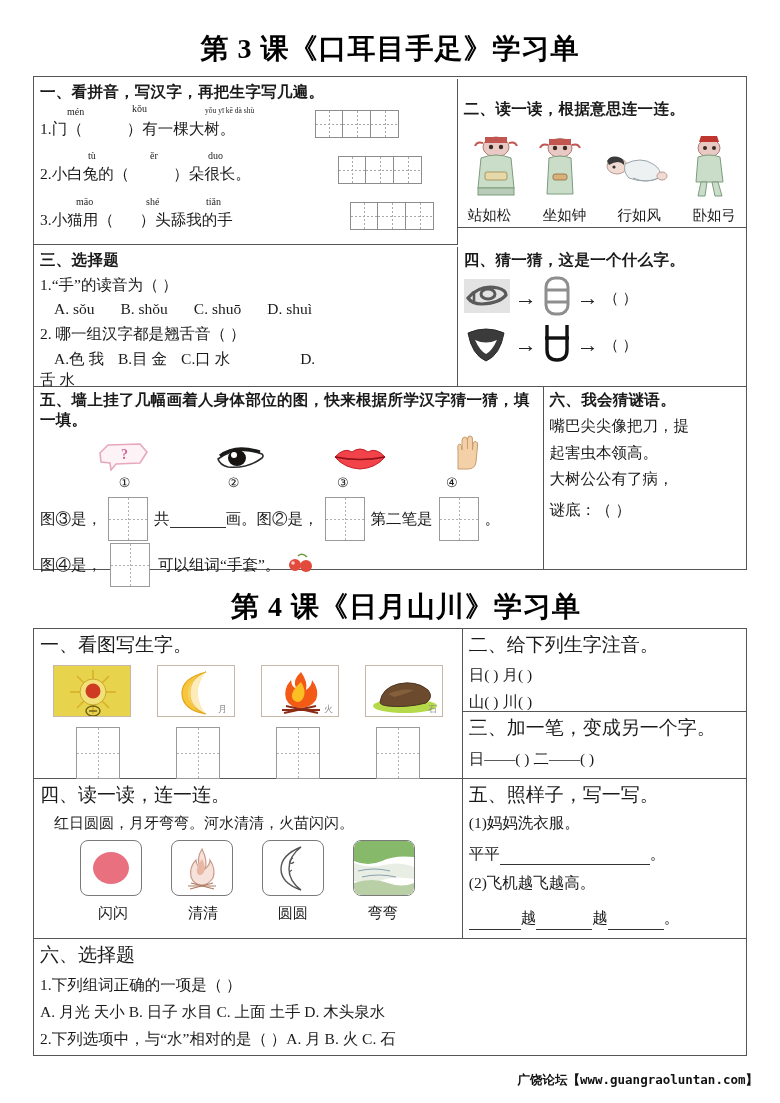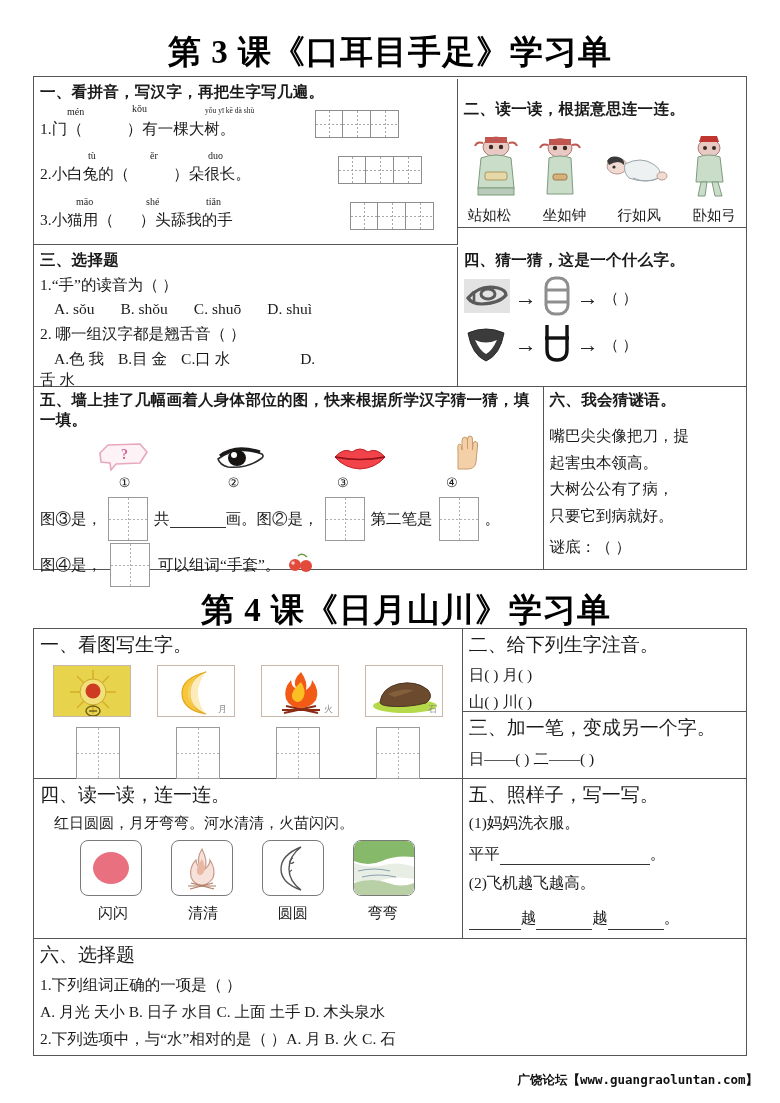--- a/index.html
+++ b/index.html
@@ -20,21 +20,21 @@
     height: 1103px;
     position: relative;
     box-sizing: border-box;
   }
 
   
   .lesson-title {
     text-align: center;
     font-family: "Liberation Serif", "DejaVu Serif", serif;
     font-weight: bold;
-    font-size: 33px;
+    font-size: 28px;
     letter-spacing: 1px;
     color: #000;
   }
   #title-lesson3 { position: absolute; top: 30px; left: 0; width: 780px; }
   #title-lesson4 { position: absolute; top: 588px; left: 0; width: 780px; margin-left: 16px; }
 
   
   .sheet {
     position: absolute;
     border: 1.5px solid #555;
@@ -465,24 +465,23 @@
               <circle cx="9" cy="13" r="6" fill="#e24b3c"></circle>
               <circle cx="20" cy="14" r="6" fill="#e24b3c"></circle>
               <circle cx="7" cy="11" r="1.8" fill="#fff" opacity="0.7"></circle>
             </svg>
           </span>
         </div>
       </div>
 
       <div class="cell" style="width:203px;">
         <div class="q-head">六、我会猜谜语。</div>
-        <div class="riddle-line" style="margin-top:12px;">嘴巴尖尖像把刀，提</div>
+        <div class="riddle-line" style="margin-top:2px;">嘴巴尖尖像把刀，提</div>
         <div class="riddle-line">起害虫本领高。</div>
         <div class="riddle-line">大树公公有了病，</div>
-        <div class="riddle-line">只要它到病就好。</div>
         <div class="riddle-line" style="margin-top:4px;">谜底：（           ）</div>
       </div>
     </div>
   </div>
 
   <div id="title-lesson4" class="lesson-title">第 4 课《日月山川》学习单</div>
 
   <div class="sheet" id="sheet-lesson4">
 
     <div class="row" style="height:150px;">

